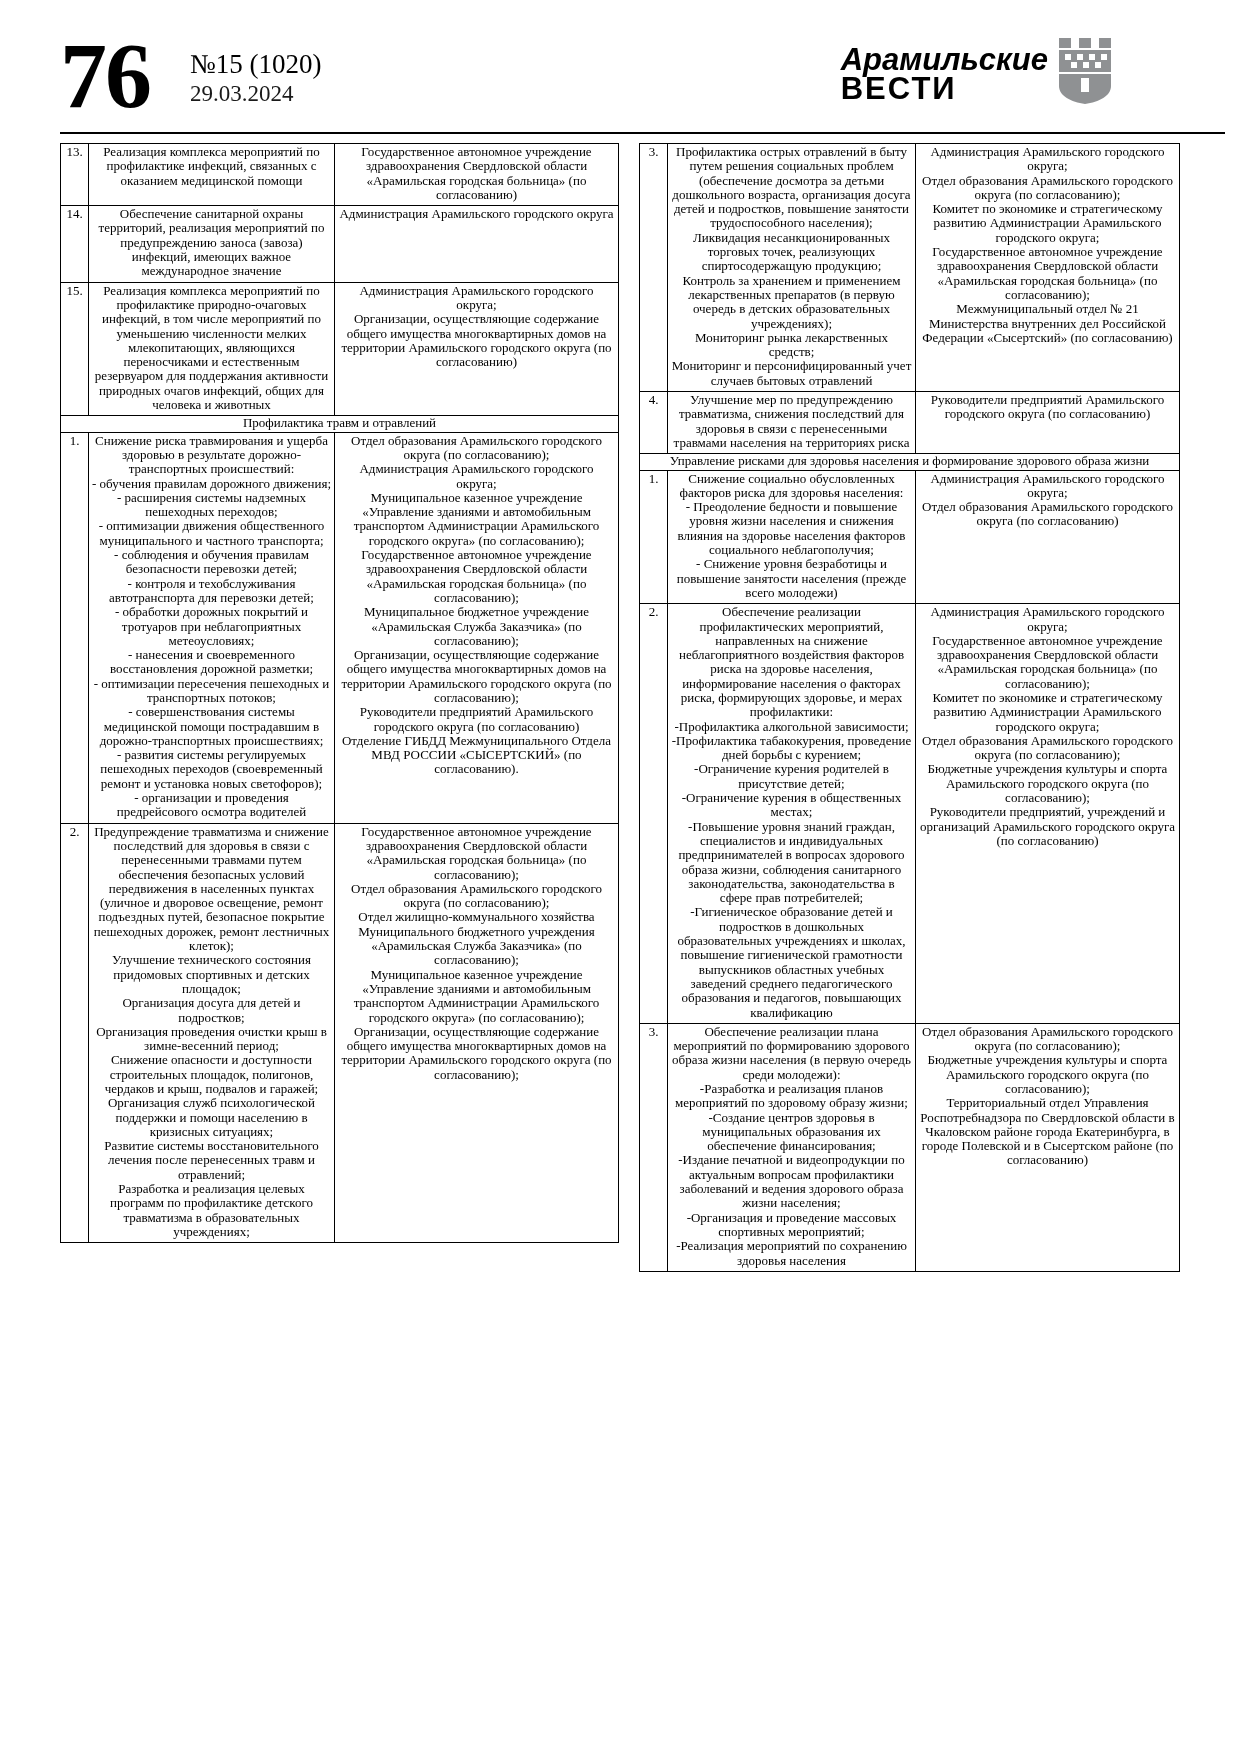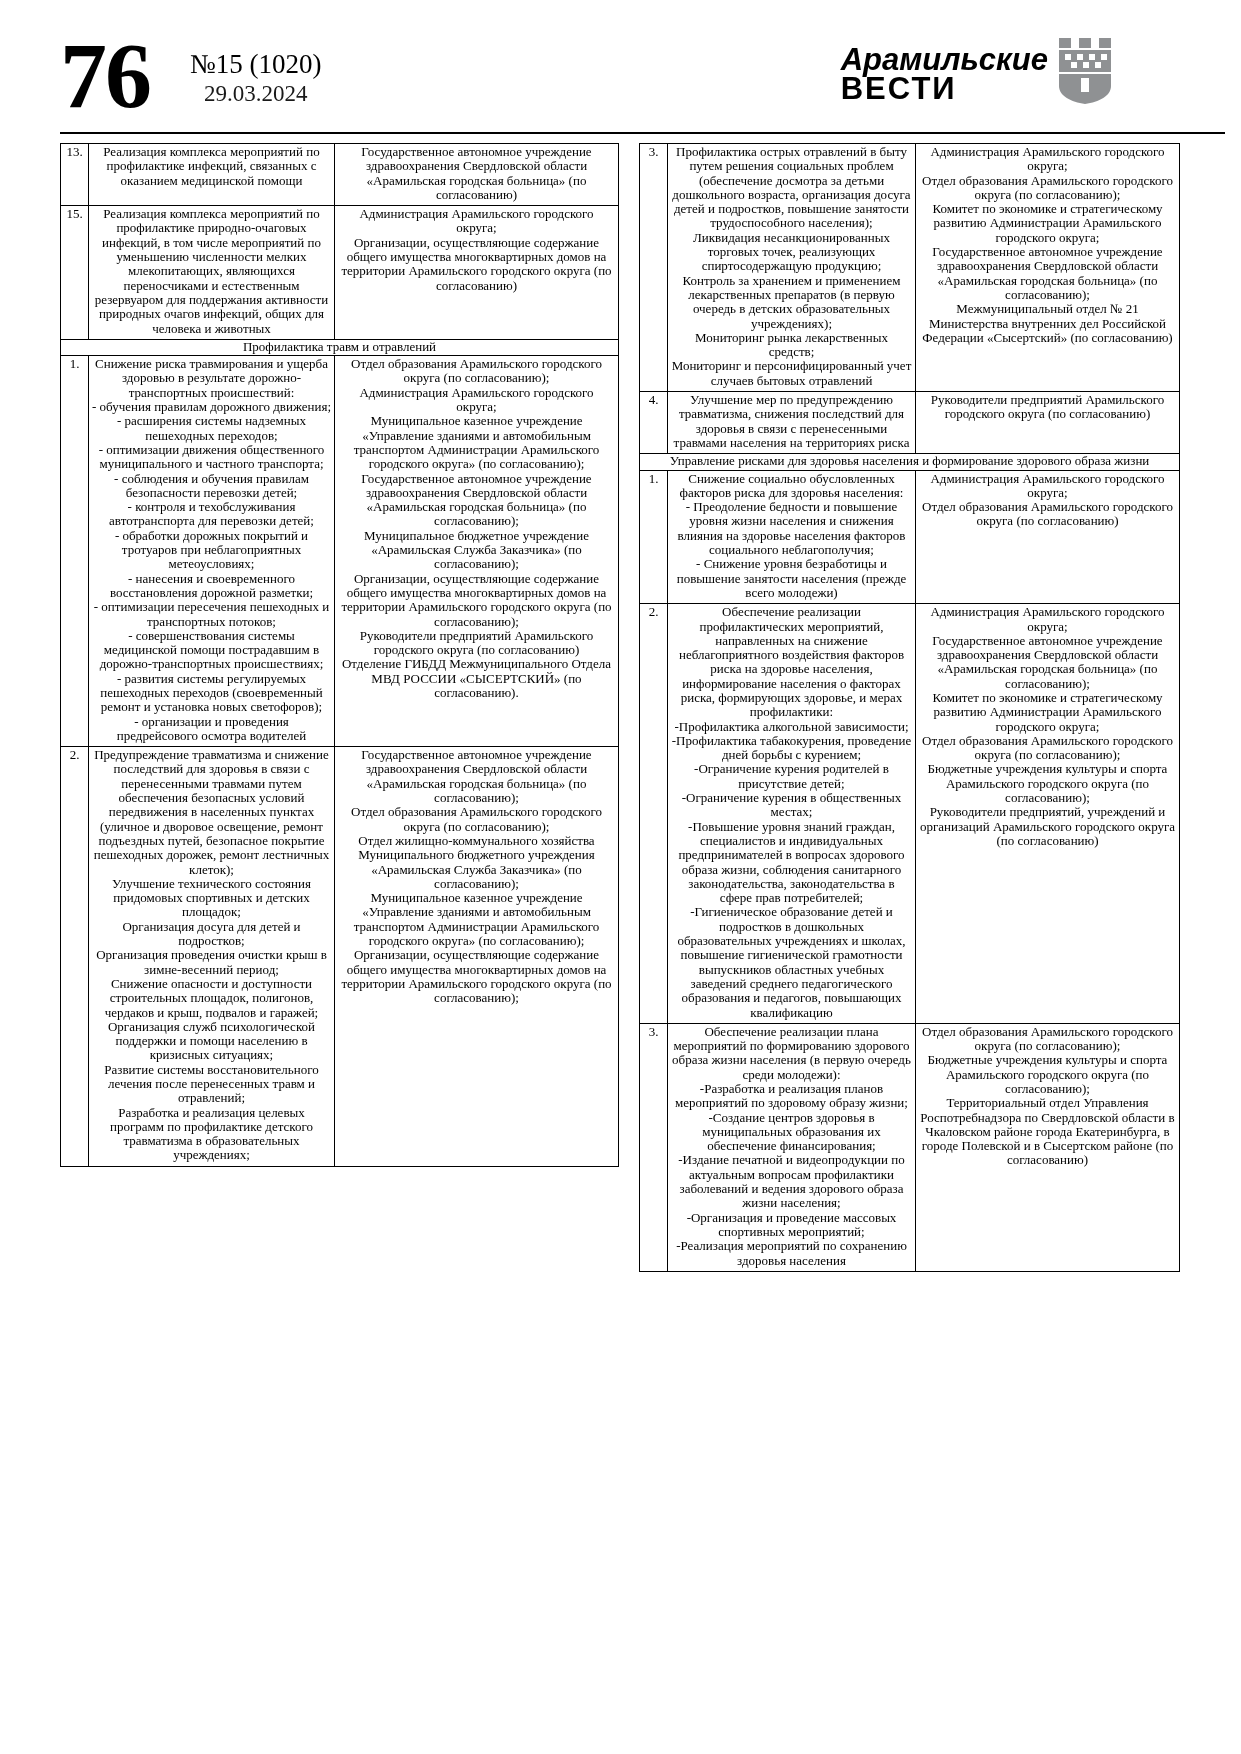--- a/index.html
+++ b/index.html
@@ -4,21 +4,21 @@
 <style>
   html,body{margin:0;padding:0;background:#ffffff;}
   body{width:1241px;height:1754px;font-family:"Liberation Serif",serif;color:#000;}
   .page{position:relative;width:1241px;height:1754px;overflow:hidden;background:#fff;padding-left:44px;}
 
   
   .header{position:absolute;left:60px;right:60px;top:0;height:133px;}
   .page-num{position:absolute;left:0;top:28px;font-size:94px;line-height:1;font-weight:bold;letter-spacing:-2px;}
   .issue-block{position:absolute;left:130px;top:50px;}
   .issue-no{font-size:27px;line-height:1.1;}
-  .issue-date{font-size:23px;line-height:1.2;color:#1a1a1a;text-align:center;}
+  .issue-date{font-size:23px;line-height:1.2;color:#1a1a1a;}
   .masthead{position:absolute;left:50%;transform:translateX(-46%);top:46px;
             font-size:50px;font-style:italic;font-weight:bold;letter-spacing:1px;}
   .brand{position:absolute;right:112px;top:38px;display:flex;align-items:flex-end;gap:9px;}
   .brand-text{display:flex;flex-direction:column;align-items:flex-start;}
   .brand-top{font-family:"Liberation Sans",sans-serif;font-style:italic;font-weight:bold;font-size:31px;line-height:1;}
   .brand-main{font-family:"Liberation Sans",sans-serif;font-weight:bold;font-size:31px;line-height:0.92;letter-spacing:2px;}
   .emblem{display:block;}
   .rule{position:absolute;left:60px;right:60px;top:132px;border-top:2px solid #000;}
 
   
@@ -83,20 +83,25 @@
           <col class="c-act">
           <col class="c-resp">
         </colgroup>
       <tbody>
           <tr>
             <td class="num-cell">13.</td>
             <td class="activity-cell">Реализация комплекса мероприятий по профилактике инфекций, связанных с оказанием медицинской помощи</td>
             <td class="responsible-cell">Государственное автономное учреждение здравоохранения Свердловской области «Арамильская городская больница» (по согласованию)</td>
           </tr>
           <tr>
+            <td class="num-cell">14.</td>
+            <td class="activity-cell">Обеспечение санитарной охраны территорий, реализация мероприятий по предупреждению заноса (завоза) инфекций, имеющих важное международное значение</td>
+            <td class="responsible-cell">Администрация Арамильского городского округа</td>
+          </tr>
+          <tr>
             <td class="num-cell">15.</td>
             <td class="activity-cell">Реализация комплекса мероприятий по профилактике природно-очаговых инфекций, в том числе мероприятий по уменьшению численности мелких млекопитающих, являющихся переносчиками и естественным резервуаром для поддержания активности природных очагов инфекций, общих для человека и животных</td>
             <td class="responsible-cell">Администрация Арамильского городского округа;
 Организации, осуществляющие содержание общего имущества многоквартирных домов на территории Арамильского городского округа (по согласованию)</td>
           </tr>
           <tr>
             <td colspan="3" class="section-cell">Профилактика травм и отравлений</td>
           </tr>
           <tr>
             <td class="num-cell">1.</td>

